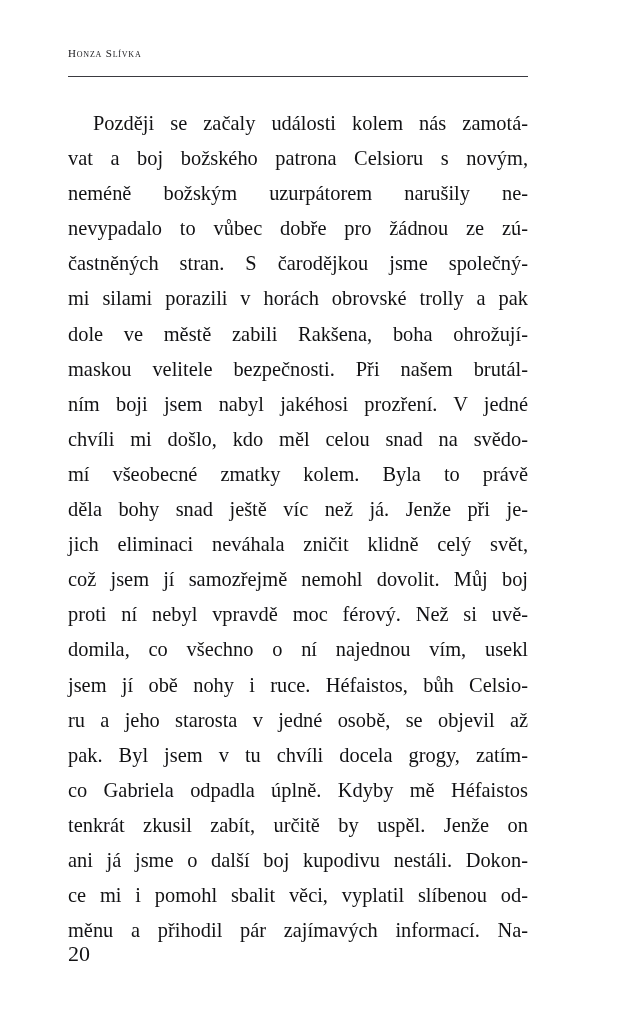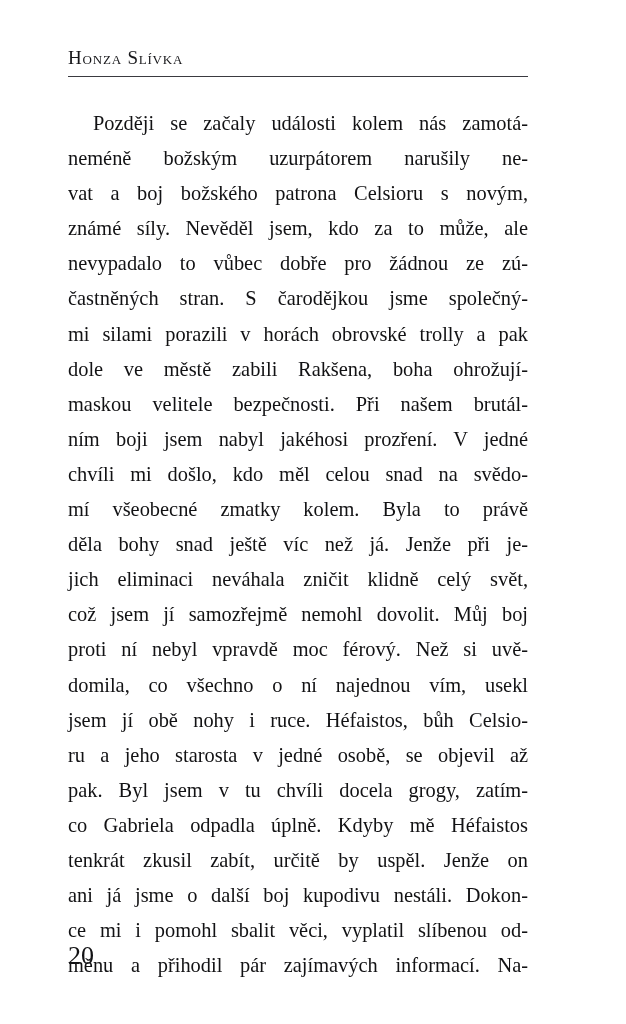--- a/index.html
+++ b/index.html
@@ -22,21 +22,21 @@
   
   .running-head {
     position: absolute;
     left: 68px;
     top: 48px;
     width: 460px;
   }
   .running-head-text {
     display: block;
     font-family: "Liberation Serif", "DejaVu Serif", serif;
-    font-size: 19px;
+    font-size: 11px;
     font-variant: small-caps;
     letter-spacing: 0.8px;
     color: #17171a;
     line-height: 1;
     white-space: nowrap;
   }
   .head-rule {
     position: absolute;
     left: 68px;
     top: 76px;
@@ -73,41 +73,40 @@
   }
   .body-paragraph .ln.first {
     text-indent: 25px;
   }
 
   
   .folio {
     position: absolute;
     left: 68px;
     top: 943px;
-    font-size: 26px;
+    font-size: 22px;
     line-height: 1;
     color: #121214;
   }
 </style>
 </head>
 <body>
 
 <div class="page">
 
   <div class="running-head">
     <span class="running-head-text">Honza Slívka</span>
   </div>
   <div class="head-rule"></div>
 
   <div class="text-block">
     <p class="body-paragraph" id="para">
         <span class="ln first">Později se začaly události kolem nás zamotá-</span>
+        <span class="ln">vat a boj božského patrona Celsioru s novým,</span>
         <span class="ln">neméně božským uzurpátorem narušily ne-</span>
-        <span class="ln">vat a boj božského patrona Celsioru s novým,</span>
-        <span class="ln">známé síly. Nevěděl jsem, kdo za to může, ale</span>
         <span class="ln">nevypadalo to vůbec dobře pro žádnou ze zú-</span>
         <span class="ln">častněných stran. S čarodějkou jsme společný-</span>
         <span class="ln">mi silami porazili v horách obrovské trolly a pak</span>
         <span class="ln">dole ve městě zabili Rakšena, boha ohrožují-</span>
         <span class="ln">maskou velitele bezpečnosti. Při našem brutál-</span>
         <span class="ln">ním boji jsem nabyl jakéhosi prozření. V jedné</span>
         <span class="ln">chvíli mi došlo, kdo měl celou snad na svědo-</span>
         <span class="ln">mí všeobecné zmatky kolem. Byla to právě</span>
         <span class="ln">děla bohy snad ještě víc než já. Jenže při je-</span>
         <span class="ln">jich eliminaci neváhala zničit klidně celý svět,</span>

